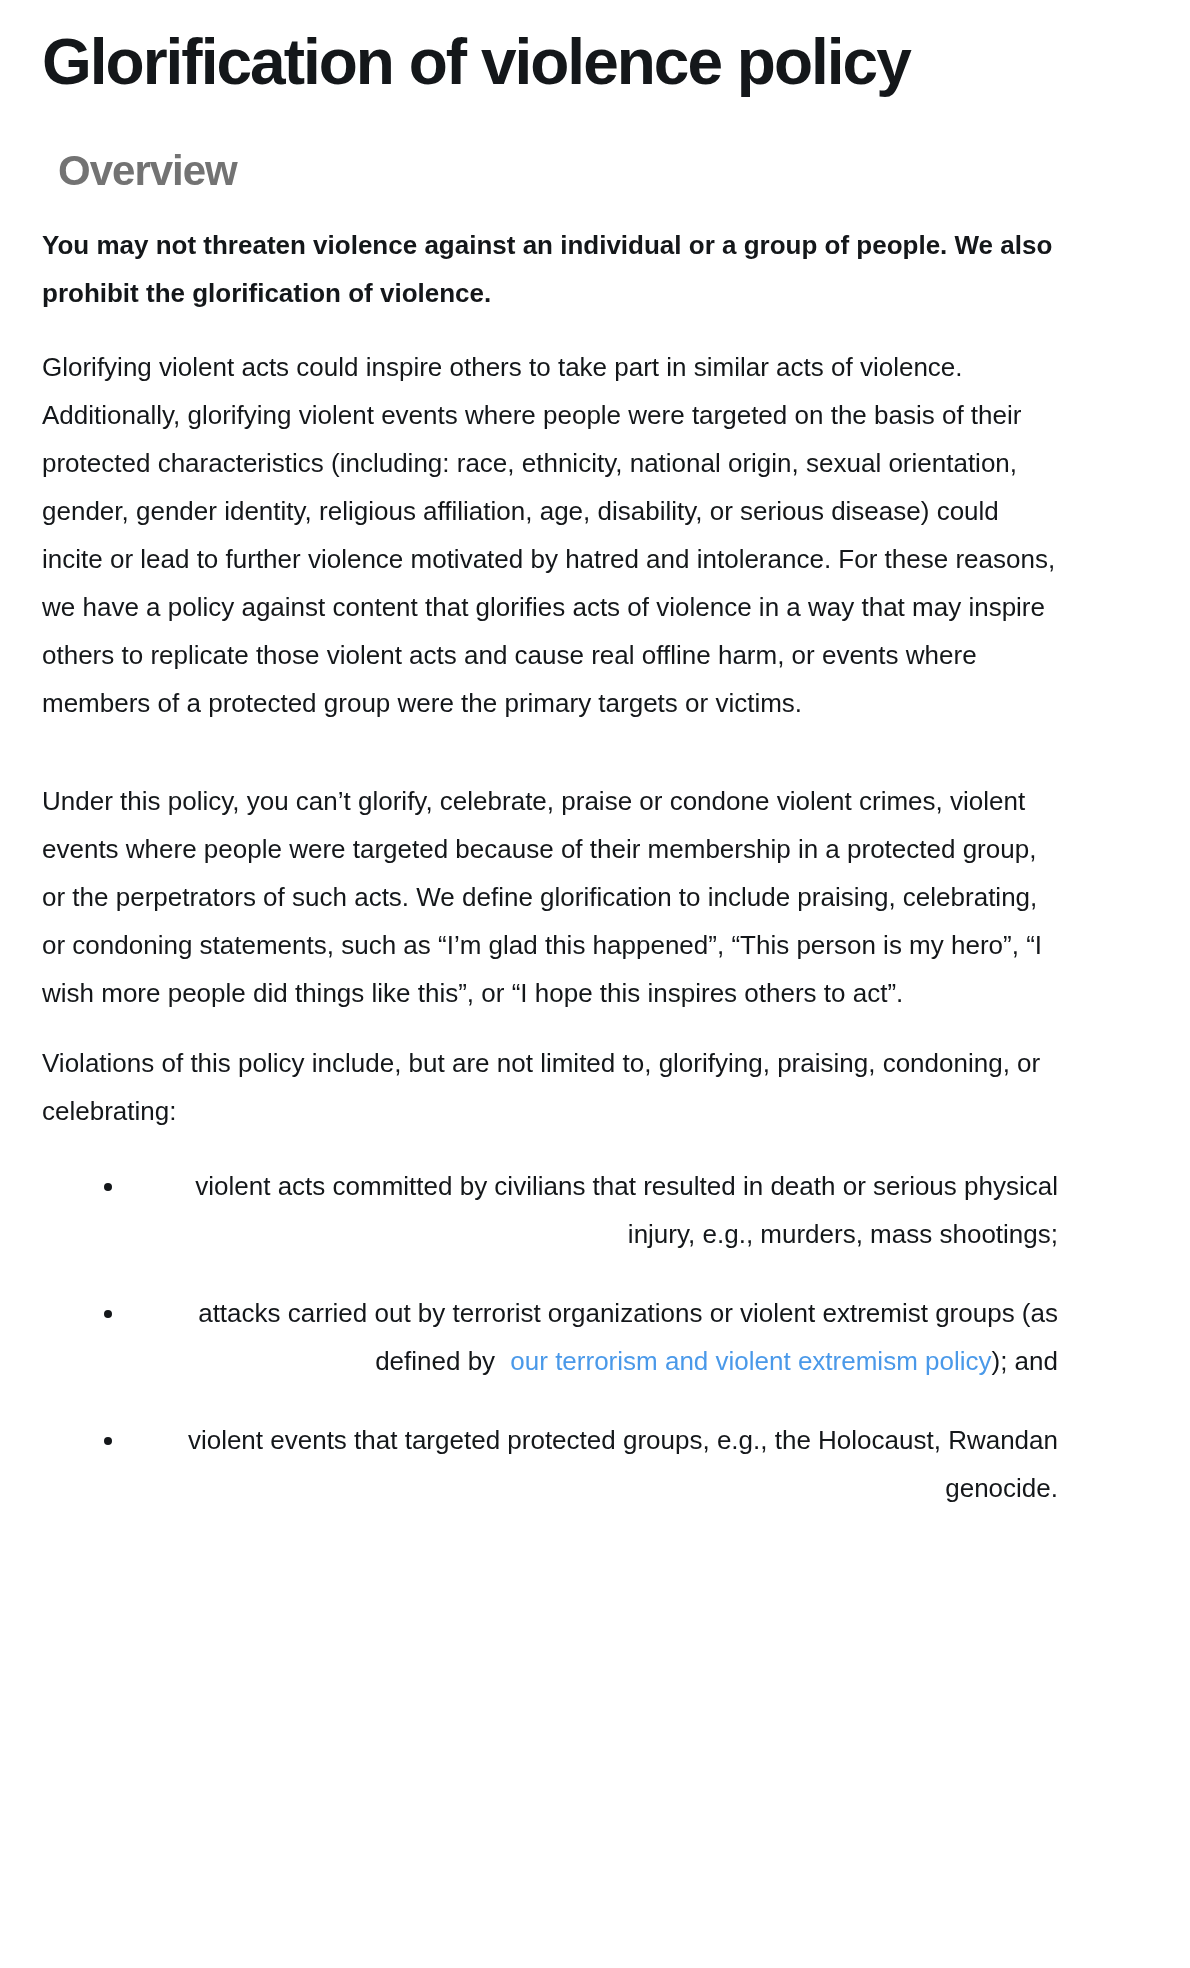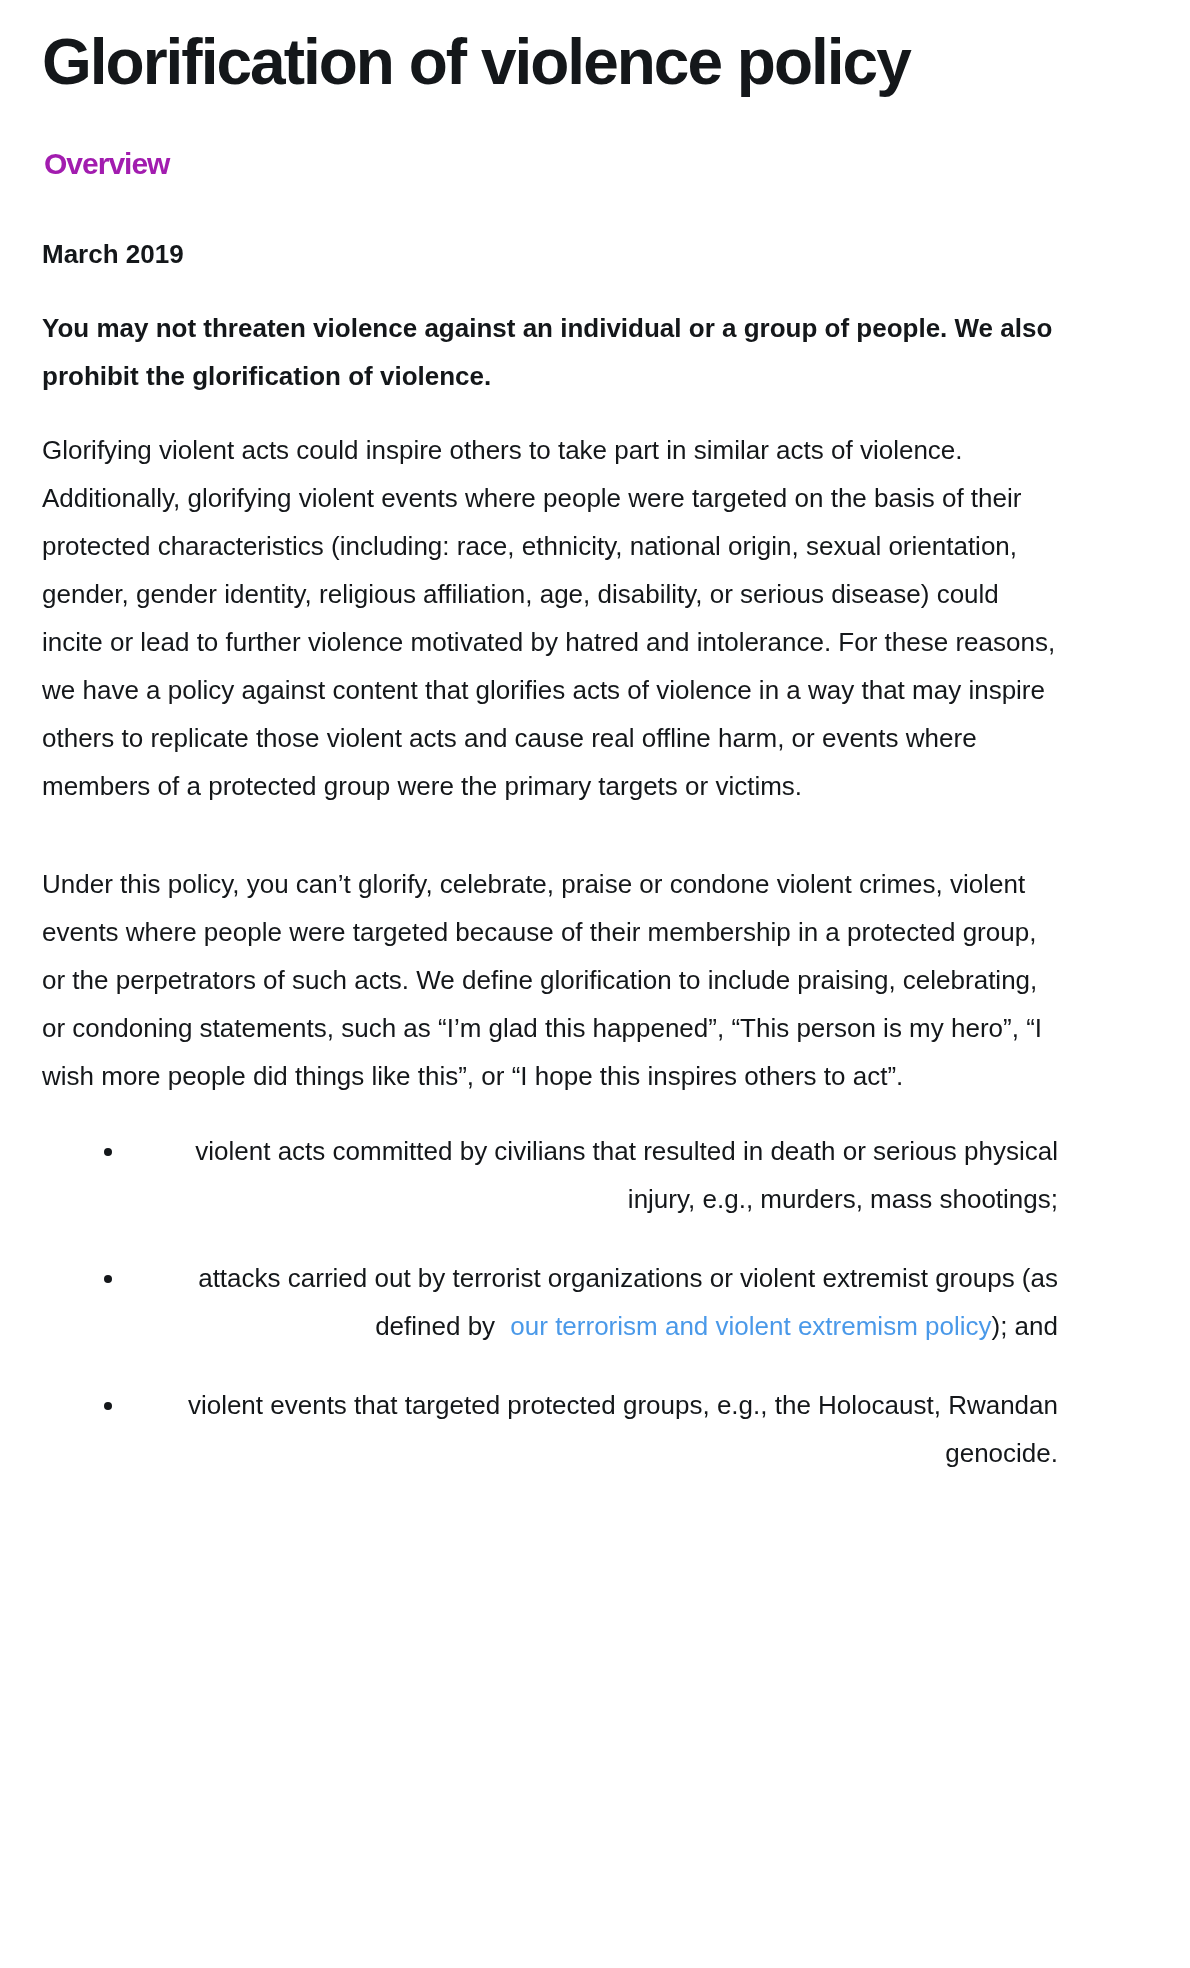--- a/index.html
+++ b/index.html
@@ -20,26 +20,26 @@
   }
   h1 {
     margin: 0;
     font-size: 64px;
     line-height: 1.08;
     font-weight: bold;
     letter-spacing: -2px;
     color: #14171a;
   }
   h2 {
-    margin: 2px;
-    font-size: 30px;
+    margin: 16px;
+    font-size: 42px;
     line-height: 1.15;
     font-weight: bold;
     letter-spacing: -1px;
-    color: #a21caf;
+    color: #737373;
   }
   .h2-overview  { margin-top: 50px; }
   .h2-violation { margin-top: 44px; }
   p {
     margin: 0;
     font-size: 26px;
     line-height: 48px;
     color: #14171a;
   }
   .date     { margin-top: 48px; font-weight: bold; }
@@ -69,29 +69,29 @@
 </style>
 </head>
 <body>
 
 <div class="page">
 
   <h1>Glorification of violence policy</h1>
 
   <h2 class="h2-overview">Overview</h2>
 
-  <p class="date">March 2019</p>
 
   <p class="summary">You may not threaten violence against an individual or a group of people. We also prohibit the glorification of violence.</p>
 
   <p class="body1">Glorifying violent acts could inspire others to take part in similar acts of violence. Additionally, glorifying violent events where people were targeted on the basis of their protected characteristics (including: race, ethnicity, national origin, sexual orientation, gender, gender identity, religious affiliation, age, disability, or serious disease) could incite or lead to further violence motivated by hatred and intolerance. For these reasons, we have a policy against content that glorifies acts of violence in a way that may inspire others to replicate those violent acts and cause real offline harm, or events where members of a protected group were the primary targets or victims.</p>
 
 
   <p class="body2">Under this policy, you can’t glorify, celebrate, praise or condone violent crimes, violent events where people were targeted because of their membership in a protected group, or the perpetrators of such acts. We define glorification to include praising, celebrating, or condoning statements, such as “I’m glad this happened”, “This person is my hero”, “I wish more people did things like this”, or “I hope this inspires others to act”.</p>
 
+  <p class="intro">Violations of this policy include, but are not limited to, glorifying, praising, condoning, or celebrating:</p>
 
   <ul>
     <li>
       <span>violent acts committed by civilians that resulted in death or serious physical injury, e.g., murders, mass shootings;</span>
     </li>
     <li>
       <span>attacks carried out by terrorist organizations or violent extremist groups (as defined by </span><a>our terrorism and violent extremism policy</a><span>); and</span>
     </li>
     <li>
       <span>violent events that targeted protected groups, e.g., the Holocaust, Rwandan genocide.</span>

